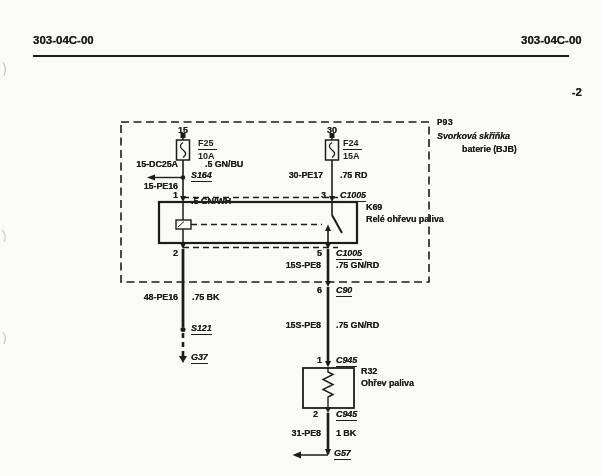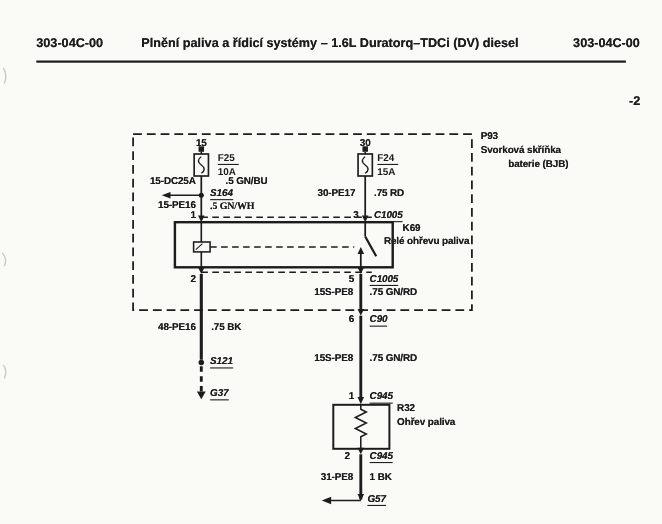--- a/index.html
+++ b/index.html
@@ -16,21 +16,20 @@
   .fuselbl .bot{display:block;padding-top:1px;}
   .rule{position:absolute;background:#1c1c1c;}
   svg{position:absolute;left:0;top:0;}
 </style>
 </head>
 <body>
 
 <div id="page">
 
   <span class="hdr" style="left:33px;top:34px;">303-04C-00</span>
-  <span class="hdr" style="left:100px;top:34px;width:400px;text-align:center;">Plnění paliva a řídicí systémy – 1.6L Duratorq–TDCi (DV) diesel</span>
   <span class="hdr" style="left:521px;top:34px;">303-04C-00</span>
   <div class="rule" style="left:33px;top:55px;width:536px;height:2px;"></div>
   <span class="hdr" style="left:552px;top:86px;width:30px;text-align:right;">-2</span>
 
   <svg width="602" height="476" viewBox="0 0 602 476">
     <g stroke="#1c1c1c" fill="none">
 
       <path d="M3,62 q4,6 1,14" stroke="#c6c6c2" stroke-width="1.2"></path>
       <path d="M2,228 q5,5 2,13" stroke="#cccding" stroke-width="1" opacity="0.0"></path>
       <path d="M2,230 q5,5 2,12" stroke="#c9c9c5" stroke-width="1.2"></path>
@@ -88,50 +87,50 @@
       <path d="M328,368 L328,372 L333,374.5 L323,379.5 L333,384.5 L323,389.5 L333,394.5 L328,397 L328,408" stroke-width="1.4"></path>
       <polygon points="325,407 331,407 328,413" fill="#1c1c1c" stroke="none"></polygon>
 
       <line x1="328" y1="413" x2="328" y2="454" stroke-width="2.6"></line>
       <polygon points="325,449 331,449 328,455.5" fill="#1c1c1c" stroke="none"></polygon>
       <line x1="299" y1="455" x2="328" y2="455" stroke-width="1.5"></line>
       <polygon points="301,451.5 292.5,455 301,458.5" fill="#1c1c1c" stroke="none"></polygon>
     </g>
   </svg>
 
-  <span class="lbl" style="left:437px;top:118px;">P93</span>
-  <span class="lbl" style="left:437px;top:131px;">Svorková skříňka</span>
+  <span class="lbl" style="left:437px;top:118px;font-family:Liberation Mono, monospace;">P93</span>
+  <span class="lbl" style="left:437px;top:131px;font-style:italic;">Svorková skříňka</span>
   <span class="lbl" style="left:462px;top:144px;">baterie (BJB)</span>
 
   <span class="lbl" style="left:171px;top:125px;width:24px;text-align:center;">15</span>
   <div class="fuselbl" style="left:198px;top:138px;">
     <span class="top">F25</span>
     <span class="bot">10A</span>
   </div>
 
   <span class="lbl" style="left:320px;top:125px;width:24px;text-align:center;">30</span>
   <div class="fuselbl" style="left:343px;top:138px;">
     <span class="top">F24</span>
     <span class="bot">15A</span>
   </div>
 
   <span class="lbl ra" style="left:128px;top:159px;width:50px;">15-DC25A</span>
   <span class="lbl" style="left:191px;top:159px;margin-left:14px;">.5 GN/BU</span>
   <span class="lbl und" style="left:191px;top:170px;">S164</span>
   <span class="lbl ra" style="left:128px;top:181px;width:50px;">15-PE16</span>
-  <span class="lbl" style="left:191px;top:182px;font-family:Liberation Serif, serif;">.5 GN/WH</span>
+  <span class="lbl" style="left:191px;top:196px;">.5 GN/WH</span>
 
   <span class="lbl ra" style="left:277px;top:170px;width:46px;">30-PE17</span>
   <span class="lbl" style="left:340px;top:170px;">.75 RD</span>
 
   <span class="lbl ra" style="left:168px;top:190px;width:10px;">1</span>
   <span class="lbl ra" style="left:316px;top:190px;width:10px;">3</span>
   <span class="lbl und" style="left:340px;top:190px;">C1005</span>
   <span class="lbl" style="left:366px;top:202px;">K69</span>
-  <span class="lbl" style="left:349px;top:214px;">Relé ohřevu paliva</span>
+  <span class="lbl" style="left:366px;top:214px;">Relé ohřevu paliva</span>
   <span class="lbl ra" style="left:168px;top:248px;width:10px;">2</span>
   <span class="lbl ra" style="left:312px;top:248px;width:10px;">5</span>
   <span class="lbl und" style="left:336px;top:248px;">C1005</span>
 
   <span class="lbl ra" style="left:277px;top:260px;width:44px;">15S-PE8</span>
   <span class="lbl" style="left:336px;top:260px;">.75 GN/RD</span>
 
   <span class="lbl ra" style="left:312px;top:285px;width:10px;">6</span>
   <span class="lbl und" style="left:336px;top:285px;">C90</span>
 

